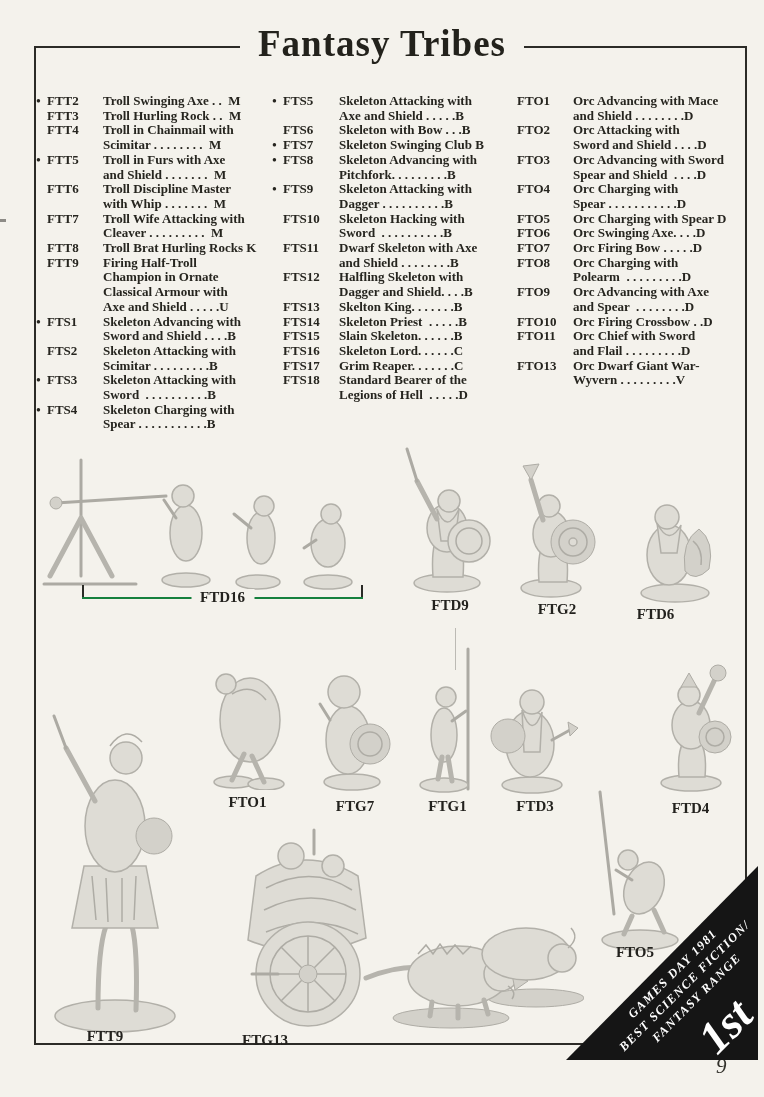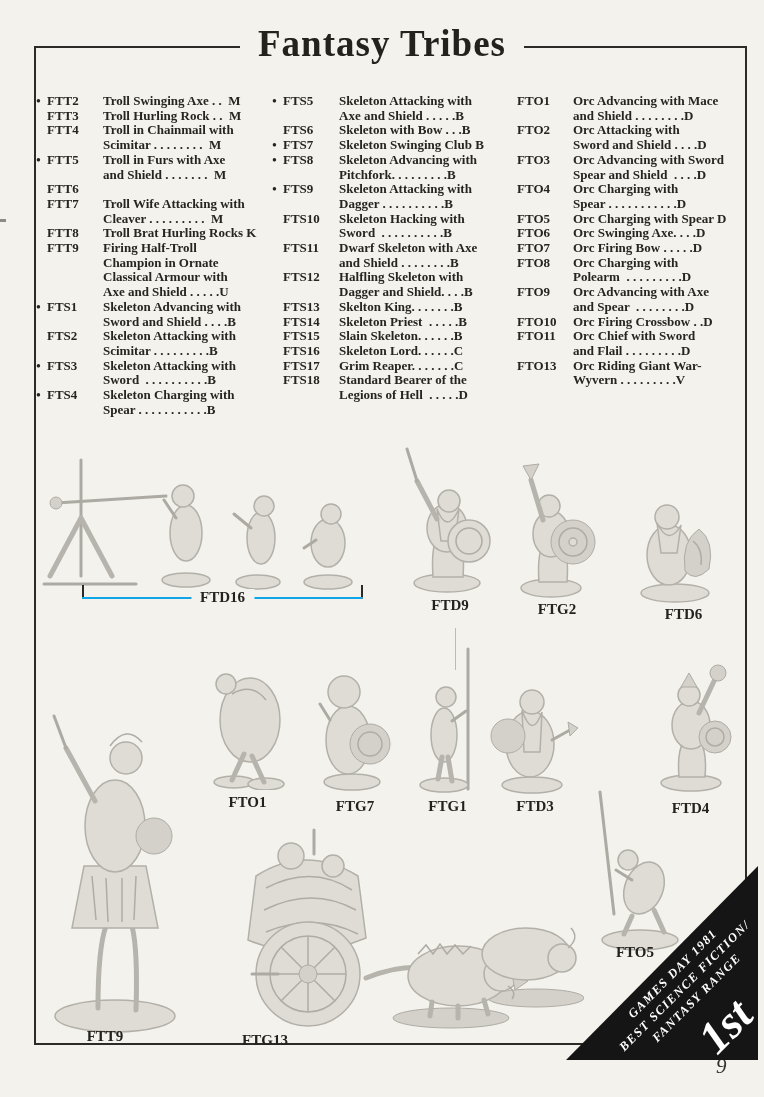--- a/index.html
+++ b/index.html
@@ -36,21 +36,21 @@
   .ring{fill:none;stroke:#aeaca5;stroke-width:1.5;}
   .s{fill:none;stroke:#b6b4ad;stroke-width:5;stroke-linecap:round;}
   .s2{fill:none;stroke:#acaaa3;stroke-width:3;stroke-linecap:round;}
   
   .plabel{
     position:absolute;text-align:center;
     font-family:"Liberation Serif",serif;font-weight:bold;font-size:15px;color:#23221e;
     z-index:4;
   }
   
-  .bracket{position:absolute;left:82px;top:584px;width:281px;height:13px;border-bottom:2px solid #0ea5e9;z-index:3;}
+  .bracket{position:absolute;left:82px;top:584px;width:281px;height:13px;border-bottom:2px solid #15803d;z-index:3;}
   .bracket::before,.bracket::after{content:'';position:absolute;bottom:0;width:2px;height:12px;background:#2a2a26;}
   .bracket::before{left:0;}
   .bracket::after{right:0;}
   .bracket .plabel{position:absolute;left:50%;bottom:-9px;transform:translateX(-50%);background:#f4f2ec;padding:0 9px;}
   
   .banner{
     position:absolute;left:566px;top:866px;width:192px;height:194px;
     clip-path:polygon(100% 0,100% 100%,0 100%);
     z-index:6;
   }
@@ -107,20 +107,24 @@
         <span class="bullet">●</span>
         <span class="code">FTT5</span>
         <span class="desc">
           <div class="dline">Troll in Furs with Axe</div>
           <div class="dline">and Shield . . . . . . .  M</div>
         </span>
       </div>
       <div class="entry">
         <span class="bullet"></span>
         <span class="code">FTT6</span>
+        <span class="desc">
+          <div class="dline">Troll Discipline Master</div>
+          <div class="dline">with Whip . . . . . . .  M</div>
+        </span>
       </div>
       <div class="entry">
         <span class="bullet"></span>
         <span class="code">FTT7</span>
         <span class="desc">
           <div class="dline">Troll Wife Attacking with</div>
           <div class="dline">Cleaver . . . . . . . . .  M</div>
         </span>
       </div>
       <div class="entry">
@@ -362,21 +366,21 @@
         <span class="code">FTO11</span>
         <span class="desc">
           <div class="dline">Orc Chief with Sword</div>
           <div class="dline">and Flail . . . . . . . . .D</div>
         </span>
       </div>
       <div class="entry">
         <span class="bullet"></span>
         <span class="code">FTO13</span>
         <span class="desc">
-          <div class="dline">Orc Riding Giant War-</div>
+          <div class="dline">Orc Dwarf Giant War-</div>
           <div class="dline">Wyvern . . . . . . . . .V</div>
         </span>
       </div>
     </div>
 
   <svg class="ph" style="left:36px;top:448px" width="330" height="145" viewBox="0 0 330 145">
     <path class="s2" d="M45 12 L45 128" stroke-width="5"></path>
     <path class="s" d="M45 70 L14 128 M45 70 L76 128"></path>
     <path class="s2" d="M20 55 L130 48" stroke-width="6"></path>
     <circle class="f2" cx="20" cy="55" r="6"></circle>
@@ -426,21 +430,21 @@
     <path class="f" d="M30 46 q12 24 24 2 l-4 28 -16 0 z"></path>
     <path class="f2" d="M72 52 q16 12 10 40 q-14 14 -24 2 q-4 -30 14 -42 z"></path>
     <path class="ring" d="M66 64 q10 8 8 24"></path>
   </svg>
 
   <div class="bracket">
     <span class="plabel">FTD16</span>
   </div>
   <div class="plabel" style="left:400px;top:597px;width:100px">FTD9</div>
   <div class="plabel" style="left:512px;top:601px;width:90px">FTG2</div>
-  <div class="plabel" style="left:636px;top:606px;width:95px">FTD6</div>
+  <div class="plabel" style="left:608px;top:606px;width:95px">FTD6</div>
 
   <svg class="ph" style="left:188px;top:658px" width="112" height="132" viewBox="0 0 112 132">
     <ellipse class="f" cx="46" cy="124" rx="20" ry="6"></ellipse>
     <ellipse class="f" cx="78" cy="126" rx="18" ry="6"></ellipse>
     <ellipse class="f" cx="62" cy="62" rx="30" ry="42"></ellipse>
     <path class="ring" d="M44 36 q20 -12 34 6"></path>
     <circle class="f" cx="38" cy="26" r="10"></circle>
     <path class="s" d="M44 122 L56 96 M76 124 L64 98"></path>
   </svg>
 

